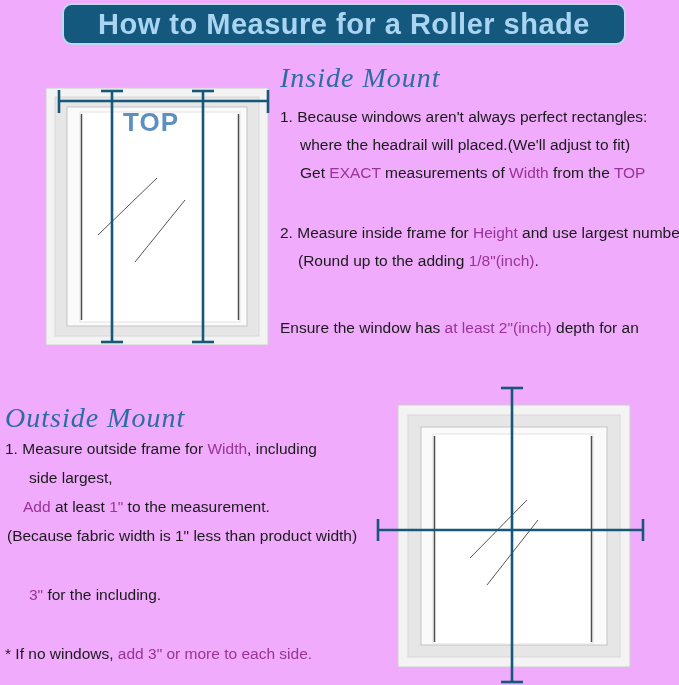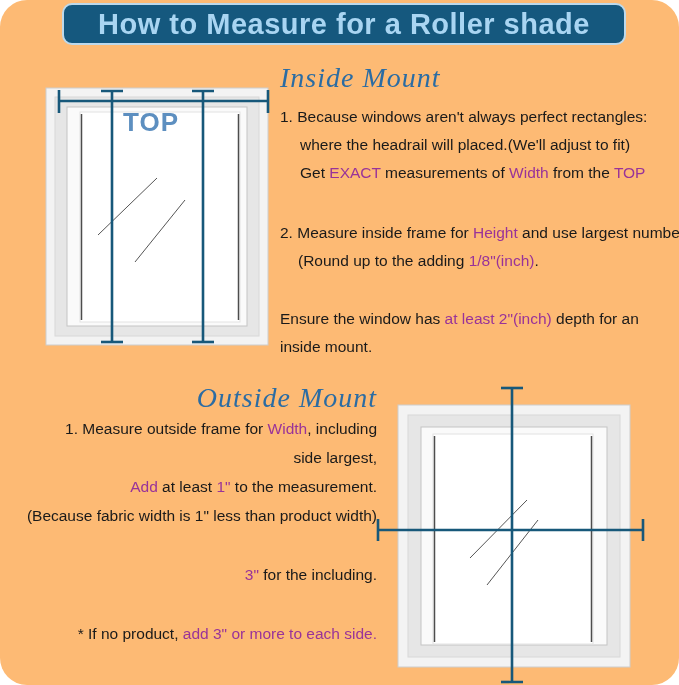--- a/index.html
+++ b/index.html
@@ -1,42 +1,42 @@
 <!DOCTYPE html>
 <html><head>
 <meta charset="utf-8">
 <style>
   html,body{margin:0;padding:0;background:#ffffff;}
   #stage{
-    position:relative;width:679px;height:685px;background:#fdba74;overflow:hidden;
-    font-family:"Liberation Sans",sans-serif;color:#1a1a1a;border-radius:27px;
+    position:relative;width:679px;height:685px;background:#f0abfc;overflow:hidden;
+    font-family:"Liberation Sans",sans-serif;color:#1a1a1a;
   }
   
   #title-bar{
     position:absolute;left:62px;top:3px;width:560px;height:38px;
     background:#15587e;border:2px solid #bcd9ec;border-radius:10px;
     display:flex;align-items:center;justify-content:center;
   }
   #title-bar .title{
     color:#a9d5f2;font-size:29px;font-weight:bold;letter-spacing:0.5px;white-space:nowrap;
   }
   
   .col{position:absolute;}
   #inside-col{left:280px;top:62px;width:386px;}
-  #outside-col{left:5px;top:382px;width:372px;text-align:right;}
+  #outside-col{left:5px;top:402px;width:372px;}
   .mount-heading{
     font-family:"Liberation Serif",serif;font-style:italic;font-size:28px;
     color:#2b6ca3;letter-spacing:1px;
   }
   .tbody{font-size:15.5px;}
   #inside-col .tbody{line-height:28px;}
   #outside-col .tbody{line-height:29px;}
   .block-im1{margin-top:9px;}
   .block-im2{margin-top:32px;}
-  .block-imp{margin-top:30px;}
+  .block-imp{margin-top:39px;}
   .block-om1{}
   .block-om2{margin-top:30px;}
   .block-note{margin-top:30px;}
   .ind20{padding-left:20px;}
   .ind18{padding-left:18px;}
   .ind24{padding-left:24px;}
   .ind2{padding-left:2px;}
   .hl{color:#993399;}
   .line{white-space:nowrap;}
   
@@ -92,21 +92,20 @@
         <span>2. Measure inside frame for </span><span class="hl">Height</span><span> and use largest number</span>
       </div>
       <div class="line ind18">
         <span>(Round up to the adding </span><span class="hl">1/8"(inch)</span><span>.</span>
       </div>
     </div>
     <div class="tbody block-imp">
       <div class="line">
         <span>Ensure the window has </span><span class="hl">at least 2"(inch)</span><span> depth for an</span>
       </div>
-      <div class="line"><span>inside mount.</span></div>
     </div>
   </div>
 
   <div id="outside-col" class="col">
     <div class="mount-heading">Outside Mount</div>
     <div class="tbody block-om1">
       <div class="line">
         <span>1. Measure outside frame for </span><span class="hl">Width</span><span>, including</span>
       </div>
       <div class="line ind24"><span>side largest,</span></div>
@@ -115,21 +114,21 @@
       </div>
       <div class="line ind2"><span>(Because fabric width is 1" less than product width)</span></div>
     </div>
     <div class="tbody block-om2">
       <div class="line ind24">
         <span class="hl">3"</span><span> for the including.</span>
       </div>
     </div>
     <div class="tbody block-note">
       <div class="line">
-        <span>* If no product, </span><span class="hl">add 3" or more to each side.</span>
+        <span>* If no windows, </span><span class="hl">add 3" or more to each side.</span>
       </div>
     </div>
   </div>
 
   <svg id="right-window-svg" class="diagram" width="290" height="306" viewBox="0 0 290 306">
     <g>
       <rect x="28" y="25" width="232" height="262" fill="#f3f3f3" stroke="#cdcdcd"></rect>
       <rect x="38" y="35" width="212" height="242" fill="#e6e6e6" stroke="#d8d8d8"></rect>
       <rect x="51" y="47" width="186" height="218" fill="#fafafa" stroke="#c4c4c4"></rect>
       <rect x="63" y="54" width="160" height="210" fill="#ffffff" stroke="#e2e2e2"></rect>

